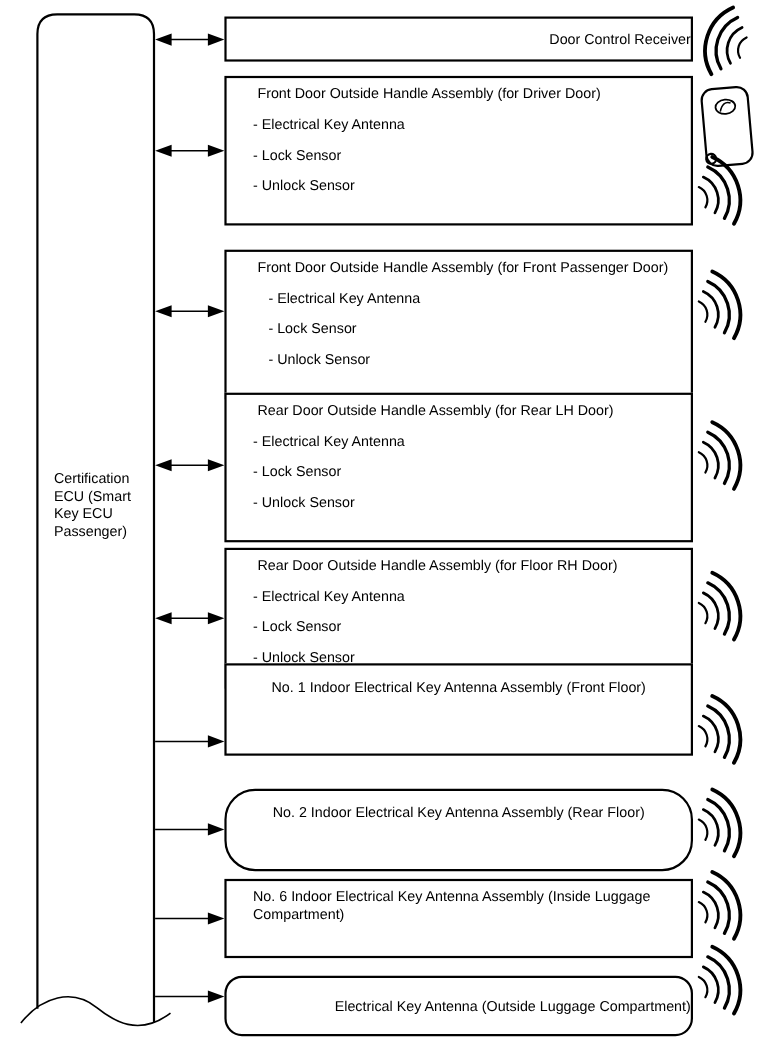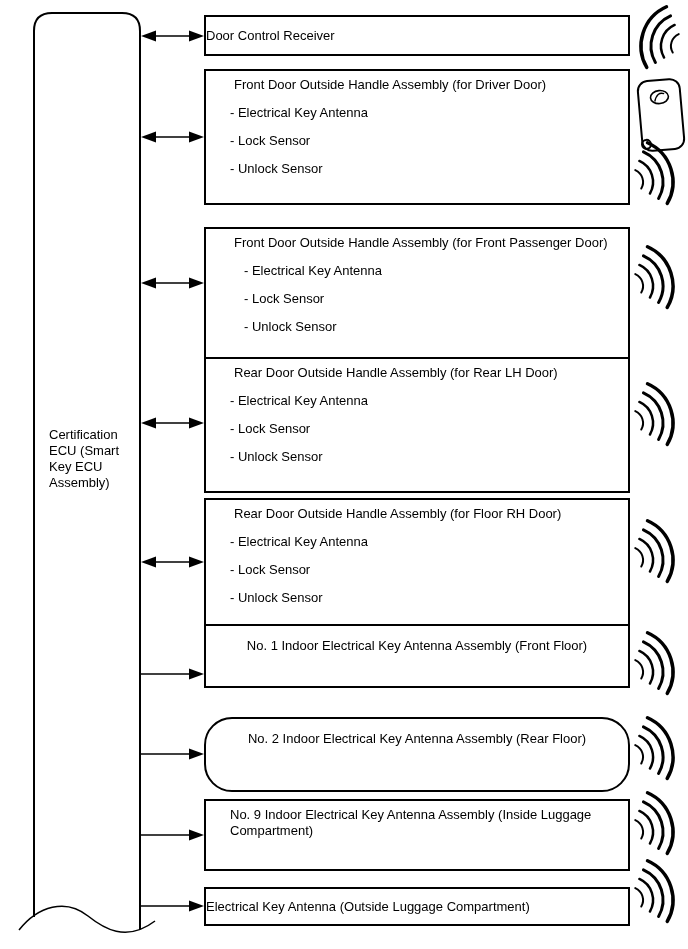--- a/index.html
+++ b/index.html
@@ -6,21 +6,21 @@
   .stage{
     position:relative;width:688px;height:949px;background:#ffffff;
     font-family:"Liberation Sans","DejaVu Sans",sans-serif;
     color:#000;overflow:hidden;
   }
   .overlay{position:absolute;left:0;top:0;width:688px;height:949px;}
   .cbox{
     position:absolute;left:204px;width:426px;border:2px solid #000;
     background:#fff;box-sizing:border-box;font-size:13px;line-height:16px;
   }
-  .cbox.center{display:flex;align-items:center;justify-content:flex-start;text-align:center;}
+  .cbox.center{display:flex;align-items:center;justify-content:flex-end;text-align:center;}
   .cbox.topcenter{text-align:center;padding-top:12px;}
   .box-title{padding:6px 8px 0 28px;}
   .box-item{padding:12px 8px 0 24px;}
   .indent-more .box-item{padding-left:38px;}
   .wrapbox{padding:6px 14px 0 24px;text-align:left;}
   .ecu-label{
     position:absolute;left:49px;top:427px;width:82px;
     font-size:13px;line-height:16px;
   }
 </style>
@@ -118,21 +118,21 @@
         <use href="#waves-out"></use>
       </g>
     <g transform="translate(630,832) rotate(-18)">
         <use href="#waves-out"></use>
       </g>
     <g transform="translate(630,900) rotate(-18)">
         <use href="#waves-out"></use>
       </g>
   </svg>
 
-  <div class="ecu-label">Certification ECU (Smart Key ECU Assembly)</div>
+  <div class="ecu-label">Certification ECU (Smart Key ECU Passenger)</div>
 
   <div class="cbox center" style="top:15px;height:41px;">
     <span>Door Control Receiver</span>
   </div>
 
   <div class="cbox" style="top:69px;height:136px;">
     <div class="box-title">Front Door Outside Handle Assembly (for Driver Door)</div>
     <div class="box-item">- Electrical Key Antenna</div>
     <div class="box-item">- Lock Sensor</div>
     <div class="box-item">- Unlock Sensor</div>
@@ -152,29 +152,29 @@
     <div class="box-item">- Unlock Sensor</div>
   </div>
 
   <div class="cbox" style="top:498px;height:128px;">
     <div class="box-title">Rear Door Outside Handle Assembly (for Floor RH Door)</div>
     <div class="box-item">- Electrical Key Antenna</div>
     <div class="box-item">- Lock Sensor</div>
     <div class="box-item">- Unlock Sensor</div>
   </div>
 
-  <div class="cbox topcenter" style="top:624px;height:64px;">
+  <div class="cbox topcenter" style="top:603px;height:84px;">
     <span>No. 1 Indoor Electrical Key Antenna Assembly (Front Floor)</span>
   </div>
 
   <div class="cbox topcenter" style="top:717px;height:75px;border-radius:28px;">
     <span>No. 2 Indoor Electrical Key Antenna Assembly (Rear Floor)</span>
   </div>
 
   <div class="cbox wrapbox" style="top:799px;height:72px;">
-    <span>No. 9 Indoor Electrical Key Antenna Assembly (Inside Luggage Compartment)</span>
+    <span>No. 6 Indoor Electrical Key Antenna Assembly (Inside Luggage Compartment)</span>
   </div>
 
-  <div class="cbox center" style="top:887px;height:39px;">
+  <div class="cbox center" style="top:887px;height:55px;border-radius:16px;">
     <span>Electrical Key Antenna (Outside Luggage Compartment)</span>
   </div>
 
 </div>
 
 </body></html>

